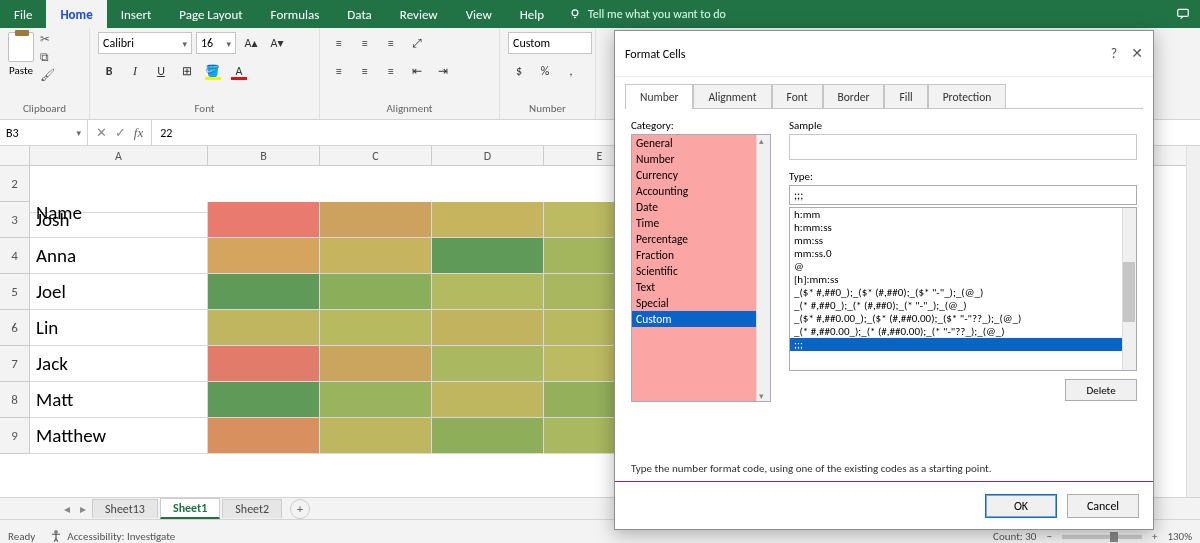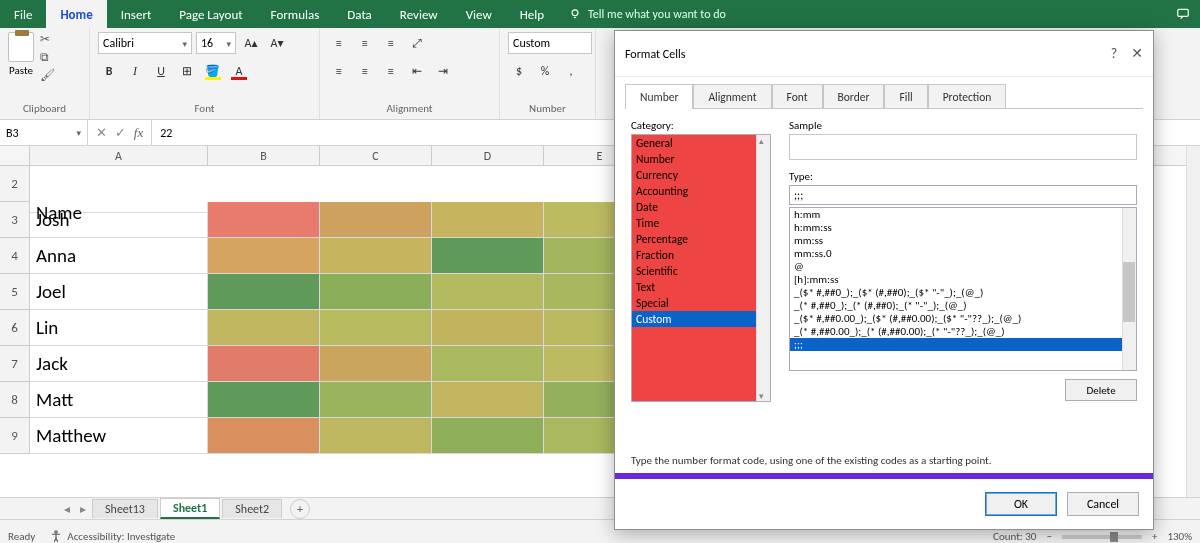--- a/index.html
+++ b/index.html
@@ -81,40 +81,40 @@
   
   .dialog{position:absolute;left:614px;top:30px;width:540px;height:500px;background:#fff;border:1px solid #8e8e8e;box-shadow:0 4px 18px rgba(0,0,0,0.3);display:flex;flex-direction:column;}
   .dlg-title{height:46px;display:flex;align-items:center;padding:0 10px;font-size:12px;border-bottom:1px solid #eaeaea;}
   .dlg-title .tticons{margin-left:auto;display:flex;gap:14px;color:#555;font-size:14px;}
   .dlg-tabs{display:flex;padding:6px 10px 0 10px;gap:0;}
   .dlgtab{padding:5px 14px;font-size:11.5px;border:1px solid #c6c6c6;border-bottom:none;background:#f2f2f2;color:#333;position:relative;top:1px;}
   .dlgtab.active{background:#fff;z-index:2;}
   .dlg-body{flex:1;border-top:1px solid #c6c6c6;margin:0 10px;padding:10px 6px;display:flex;gap:18px;position:relative;}
   .catcol{width:140px;display:flex;flex-direction:column;}
   .lbl{font-size:11px;margin-bottom:2px;}
-  .listbox{border:1px solid #aab;height:268px;overflow:hidden;font-size:11.5px;background:#ef4444;position:relative;}
+  .listbox{border:1px solid #aab;height:268px;overflow:hidden;font-size:11.5px;background:#fca5a5;position:relative;}
   .listbox .li{padding:1px 4px;}
   .listbox .li.sel{background:#0a63c7;color:#fff;}
   .listbox .sbar{position:absolute;right:0;top:0;bottom:0;width:14px;background:#f0f0f0;border-left:1px solid #ddd;}
   .listbox .sbar::before{content:"▴";position:absolute;top:0;left:2px;font-size:9px;color:#888;}
   .listbox .sbar::after{content:"▾";position:absolute;bottom:0;left:2px;font-size:9px;color:#888;}
   
   .rightcol{flex:1;display:flex;flex-direction:column;}
   .sample-box{border:1px solid #c8c8c8;height:26px;margin-bottom:10px;}
   .type-input{border:1px solid #aab;height:20px;padding:0 4px;font-size:11.5px;display:flex;align-items:center;margin-bottom:2px;}
   .fmtlist{border:1px solid #aab;height:164px;font-size:11px;overflow:hidden;position:relative;}
   .fmtlist .li{padding:0 4px;white-space:nowrap;}
   .fmtlist .li.sel{background:#0a63c7;color:#fff;}
   .fmtlist .sbar{position:absolute;right:0;top:0;bottom:0;width:14px;background:#f0f0f0;border-left:1px solid #ddd;}
   .fmtlist .thumb{position:absolute;right:1px;top:54px;width:12px;height:60px;background:#c6c6c6;}
   
   .delbtn{align-self:flex-end;margin-top:8px;width:72px;height:22px;border:1px solid #adadad;background:#f0f0f0;font-size:11px;display:flex;align-items:center;justify-content:center;}
   .helptext{position:absolute;left:6px;right:6px;bottom:6px;font-size:11px;color:#333;}
   
-  .dlg-foot{height:56px;border-top:6px solid #6d28d9;display:flex;align-items:center;justify-content:flex-end;gap:10px;padding:0 14px;}
+  .dlg-foot{height:48px;border-top:1px solid #6d28d9;display:flex;align-items:center;justify-content:flex-end;gap:10px;padding:0 14px;}
   .dbtn{width:72px;height:24px;border:1px solid #adadad;background:#f0f0f0;font-size:12px;display:flex;align-items:center;justify-content:center;}
   .dbtn.ok{border:1px solid #1a6fbf; box-shadow:inset 0 0 0 1px #6fa8dc;}
   
   
   .vscroll{position:absolute;right:0;top:146px;bottom:46px;width:14px;background:#f0f0f0;border-left:1px solid #ddd;}
   
   svg.icon{width:14px;height:14px;}
 </style>
 </head>
 <body>

